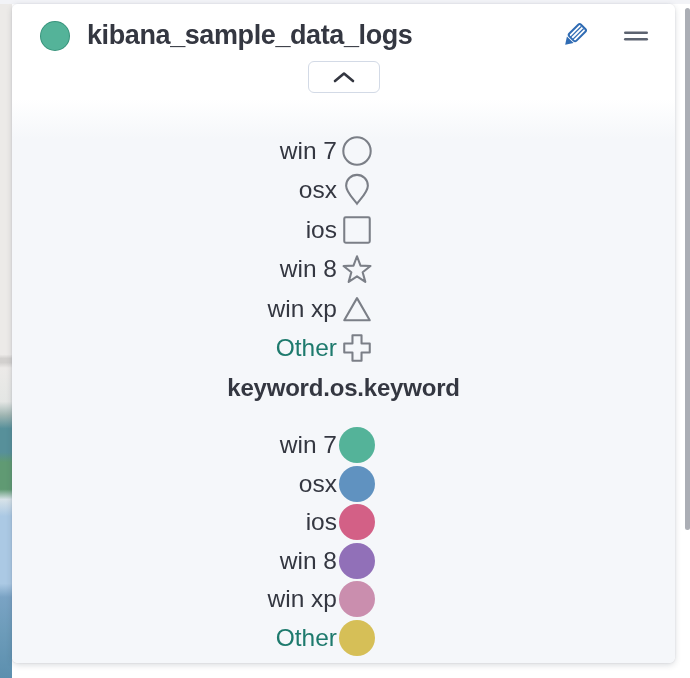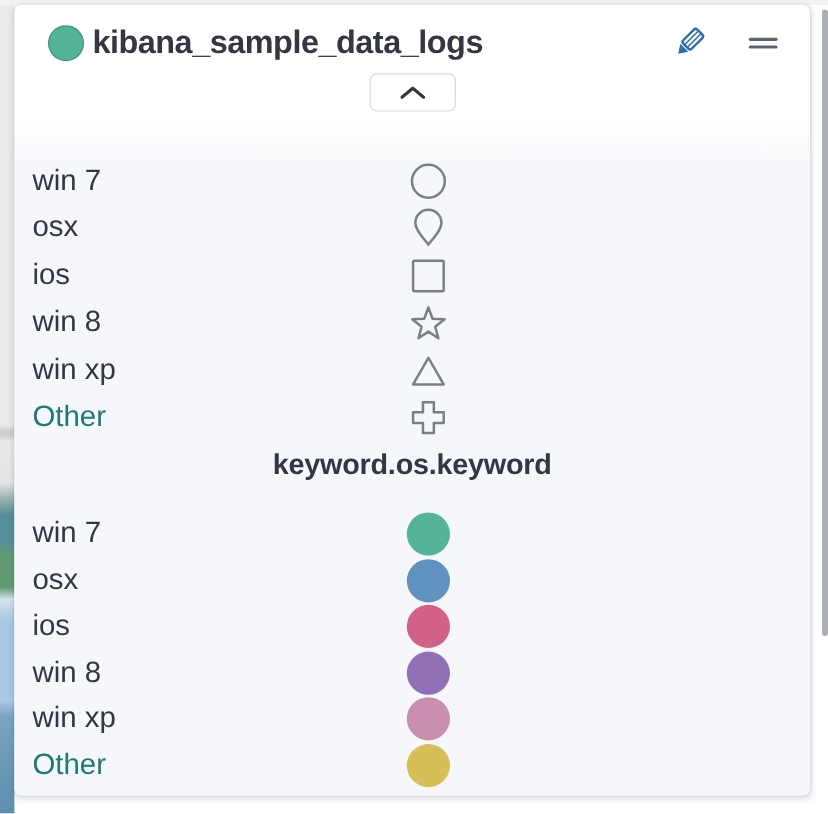--- a/index.html
+++ b/index.html
@@ -23,33 +23,33 @@
 
   .panel { position:absolute; left:12px; top:4px; width:663px; height:659px;
     border-radius:6px; overflow:hidden;
     background:linear-gradient(180deg,#ffffff 0px,#ffffff 95px,#f5f7fa 135px,#f5f7fa 100%);
     box-shadow:0 2px 6px rgba(50,60,80,.18), 0 0 2px rgba(50,60,80,.12);
   }
 
   .panel-header { display:flex; align-items:center; padding:16px 14px 0 28px; }
   .layer-swatch { width:30px; height:30px; border-radius:50%;
     border:1px solid rgba(0,90,70,.35); flex:0 0 auto; }
-  .panel-title { margin-left:7px; font-size:27px; font-weight:700; color:#343741;
+  .panel-title { margin-left:17px; font-size:27px; font-weight:700; color:#343741;
     letter-spacing:-0.4px; flex:1 1 auto; white-space:nowrap; overflow:hidden; }
   .icon-btn { background:none; border:none; cursor:pointer; display:flex;
     align-items:center; justify-content:center; padding:0; }
   .drag-btn { margin-left:34px; margin-right:12px; }
 
   .collapse-row { margin-top:10px; display:flex; justify-content:center; }
   .collapse-btn { width:72px; height:32px; background:#ffffff; border:1px solid #d3dae6;
     border-radius:6px; display:flex; align-items:center; justify-content:center; cursor:pointer; }
 
   .legend-group { margin-top:38px; }
   .legend-group.colors { margin-top:24px; }
-  .legend-row { height:39.5px; display:flex; align-items:center; padding-left:15px; }
+  .legend-row { height:39.5px; display:flex; align-items:center; padding-left:15px;text-align:right; }
   .legend-group.colors .legend-row { height:38.5px; }
   .legend-label { width:310px; font-size:24.5px; color:#343741; white-space:nowrap; }
   .symbol-cell { width:40px; display:flex; align-items:center; justify-content:center; }
   .color-dot { width:36px; height:36px; border-radius:50%; }
 
   .field-label { margin-top:6px; text-align:center; font-size:24px; font-weight:700;
     color:#343741; letter-spacing:-0.2px; }
 
   .shape-icon { stroke:#7b7f87; fill:none; stroke-width:2.2; }
 

